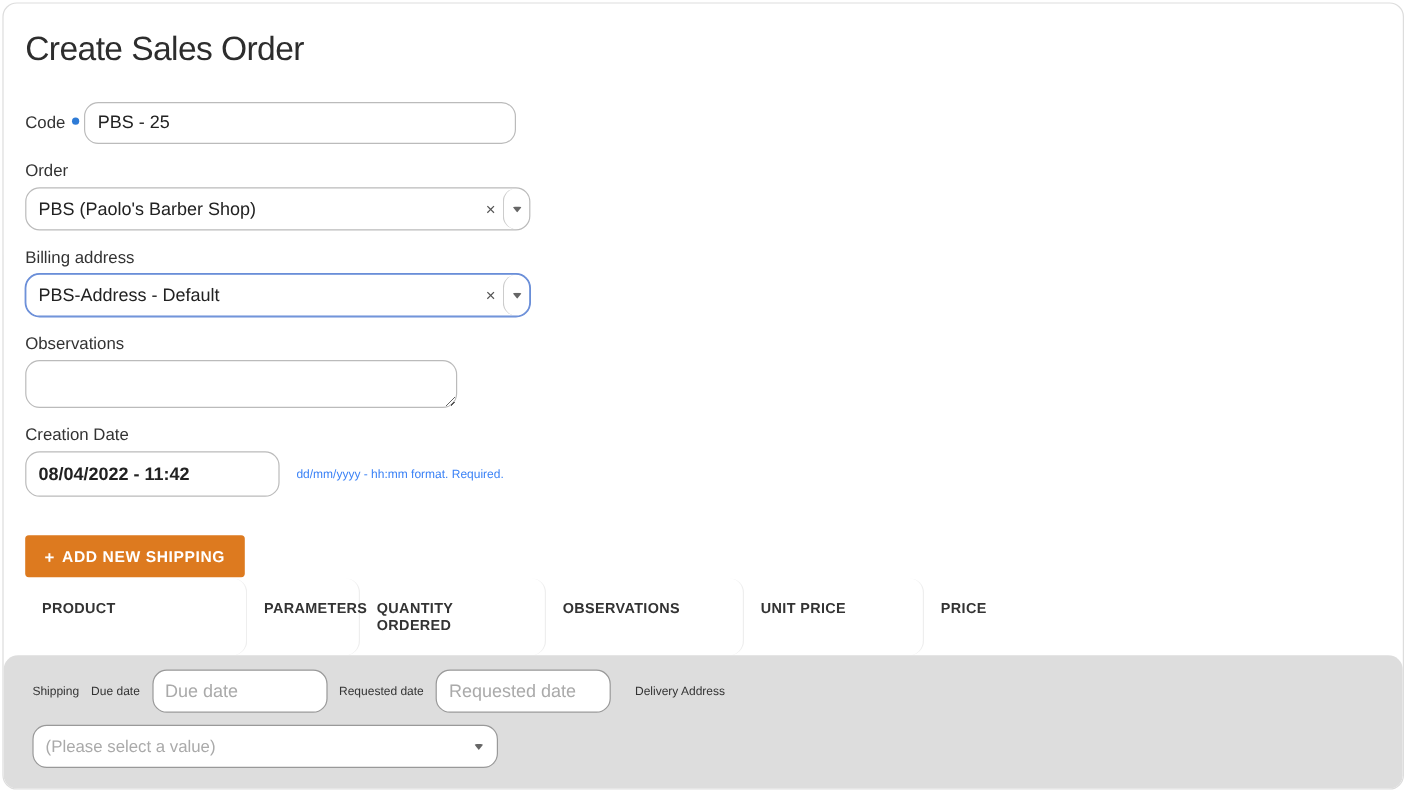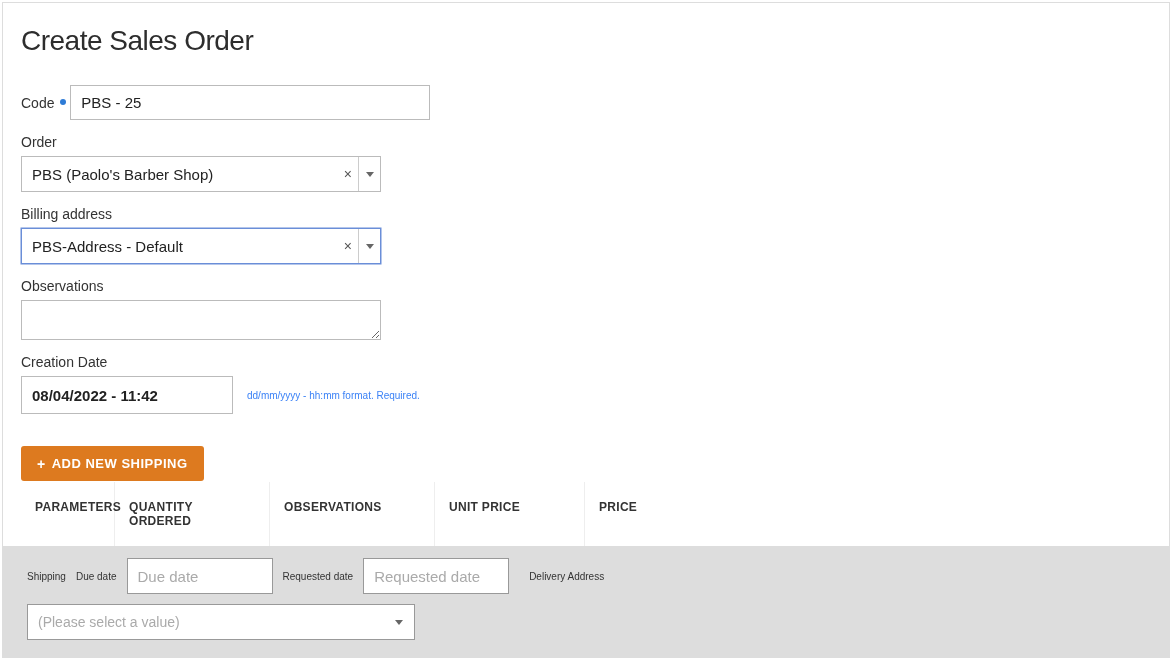--- a/index.html
+++ b/index.html
@@ -1,15 +1,15 @@
 <!DOCTYPE html>
 <html><head>
 <meta charset="utf-8">
 <style>
-  * { box-sizing: border-box; margin: 0; padding: 0; }
+  * { box-sizing: border-box; margin: 0; padding: 0; border-radius: 12px; }
   body {
     font-family: -apple-system, BlinkMacSystemFont, "Segoe UI", Arial, sans-serif;
     background: #fff;
     color: #333;
     font-size: 14px;
   }
   .page {
     border: 1px solid #ddd;
     margin: 2px;
     width: 1168px;
@@ -47,21 +47,21 @@
   .text-input, .select-box, .textarea, .date-input {
     border: 1px solid #bbb;
     background: #fff;
     font-size: 15px;
     color: #222;
     padding: 8px 10px;
     font-family: inherit;
   }
   .w360 { width: 360px; }
   .select-box {
-    width: 360px;
+    width: 421px;
     display: flex;
     align-items: center;
     justify-content: flex-end;
     height: 36px;
     padding: 0 0 0 10px;
   }
   .select-box.focused {
     border: 1px solid #6a8ed8;
     box-shadow: 0 0 0 0.5px #6a8ed8;
     gap: 28px;
@@ -245,20 +245,21 @@
       </div>
     </div>
 
     <button class="add-btn">
       <span class="plus-icon">+</span>
       <span>ADD NEW SHIPPING</span>
     </button>
 
     <div class="table-wrap">
       <div class="table-header">
+        <div class="th c-product">PRODUCT</div>
         <div class="th c-parameters">PARAMETERS</div>
         <div class="th c-quantity">QUANTITY ORDERED</div>
         <div class="th c-observations">OBSERVATIONS</div>
         <div class="th c-unitprice">UNIT PRICE</div>
         <div class="th c-price">PRICE</div>
       </div>
 
       <div class="shipping-area">
         <div class="shipping-row">
           <span class="ship-label">Shipping</span>

